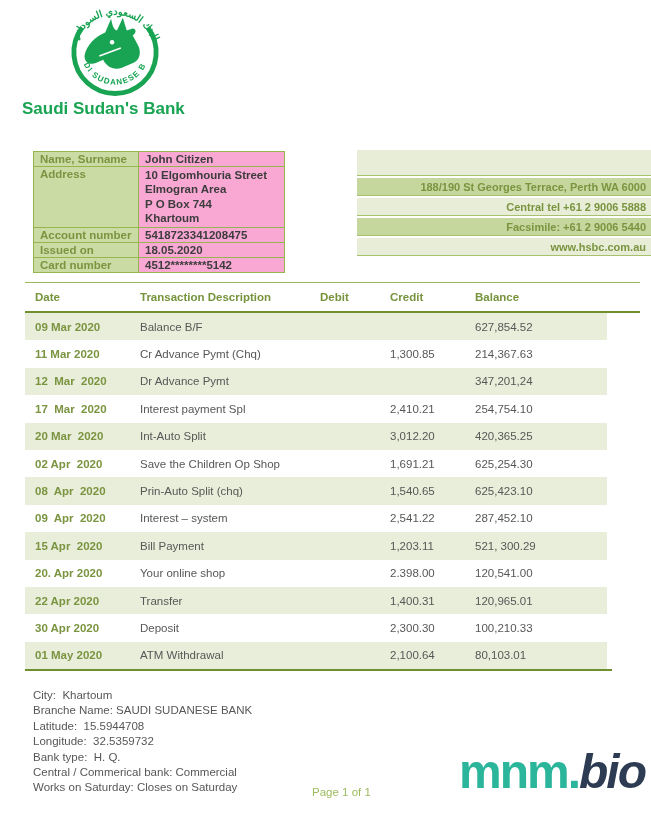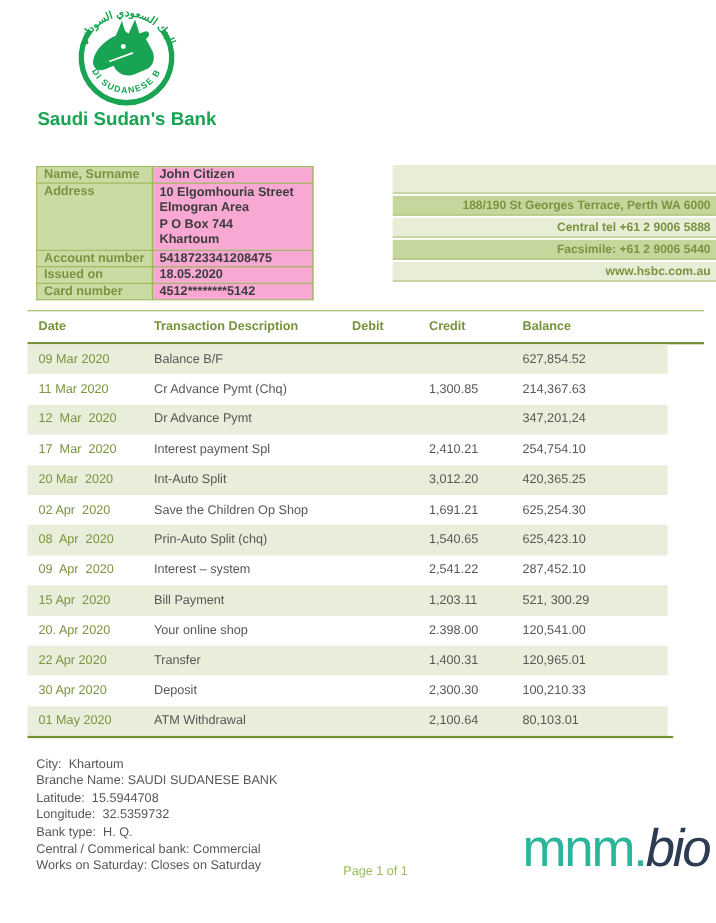--- a/index.html
+++ b/index.html
@@ -3,21 +3,21 @@
 <meta charset="utf-8">
 <style>
   html,body{margin:0;padding:0;background:#fff;}
   .page{position:relative;width:651px;height:839px;background:#ffffff;overflow:hidden;
         font-family:"Liberation Sans", sans-serif;color:#575756;}
 
   
   .logo{position:absolute;left:56px;top:5px;width:118px;height:95px;}
 
   
-  .bank-title{position:absolute;left:34px;top:99px;font-size:17px;font-weight:bold;color:#18A452;}
+  .bank-title{position:absolute;left:22px;top:99px;font-size:17px;font-weight:bold;color:#18A452;}
 
   
   .cust-table{position:absolute;left:33px;top:151px;width:252px;border-collapse:collapse;
               font-size:11.5px;}
   .cust-table td{border:1.3px solid #94B54F;padding:1px 6px;vertical-align:top;}
   .cust-table td.lbl{background:#CBDBA4;color:#7A9440;font-weight:bold;width:92px;}
   .cust-table td.val{background:#f9a8d4;color:#3c3c3c;font-weight:600;}
   .cust-table .addr div{line-height:14.4px;}
 
   
@@ -30,32 +30,32 @@
 
   
   .txn{position:absolute;left:25px;top:282px;width:615px;font-size:11.5px;}
   .txn-topline{border-top:1.5px solid #9BBB59;}
   .txn-head{display:grid;grid-template-columns:105px 180px 70px 85px 1fr;
             padding-left:10px;height:28px;align-items:center;
             color:#77933C;font-weight:bold;border-bottom:2.5px solid #70902F;}
   .txn-row{display:grid;grid-template-columns:105px 180px 70px 85px 1fr;
            padding-left:10px;height:27.4px;align-items:center;width:572px;}
   .txn-row.green{background:#E9EEDB;}
-  .txn-row .date{color:#7A9440;font-weight:normal;white-space:pre;}
+  .txn-row .date{color:#7A9440;font-weight:bold;white-space:pre;}
   .txn-row .desc,.txn-row .debit,.txn-row .credit,.txn-row .bal{color:#575756;}
   .txn-botline{border-top:2px solid #70902F;width:587px;}
 
   
   .info{position:absolute;left:33px;top:688px;font-size:11.5px;line-height:15.4px;}
   .info .heading{color:#73A33F;font-weight:bold;}
   .info .line{color:#575756;white-space:pre;}
   .page-label{position:absolute;left:312px;top:786px;font-size:11.5px;color:#9CBB5D;}
 
   
-  .watermark{position:absolute;right:6px;top:748px;font-size:48px;font-weight:normal;
+  .watermark{position:absolute;right:6px;top:748px;font-size:48px;font-weight:bold;
              letter-spacing:-2px;line-height:1;}
   .watermark .teal{color:#2BB59B;font-style:normal;}
   .watermark .navy{color:#2D3C52;font-style:italic;}
 </style>
 </head>
 <body>
 
 <div class="page">
 
   <svg class="logo" viewBox="0 0 120 97">

